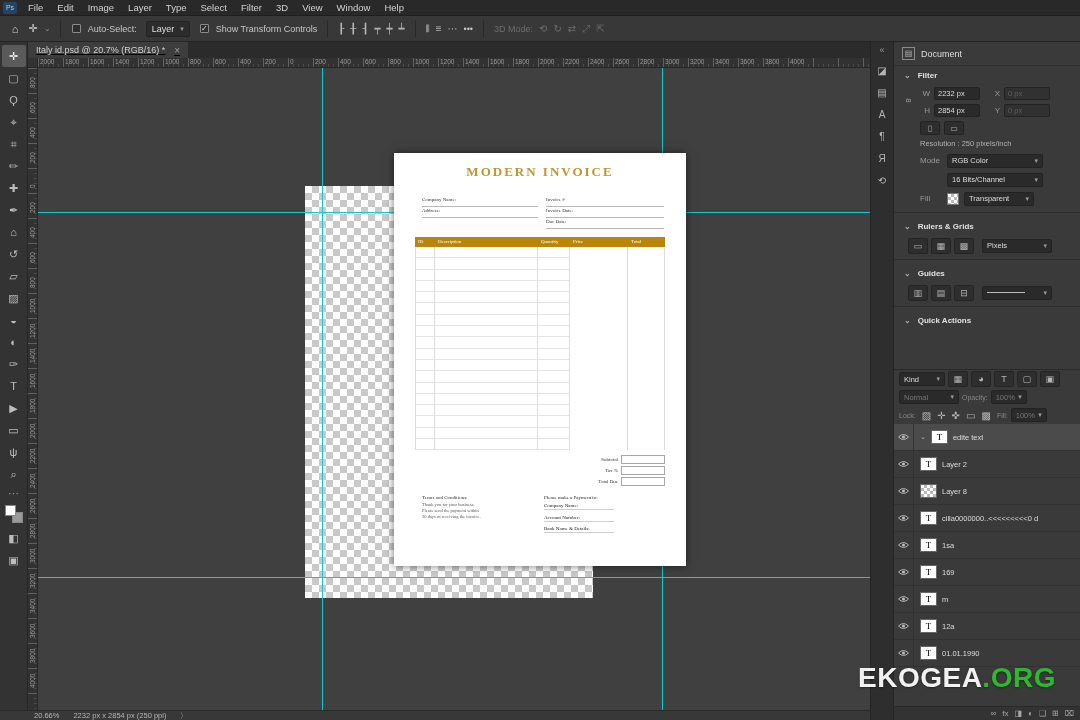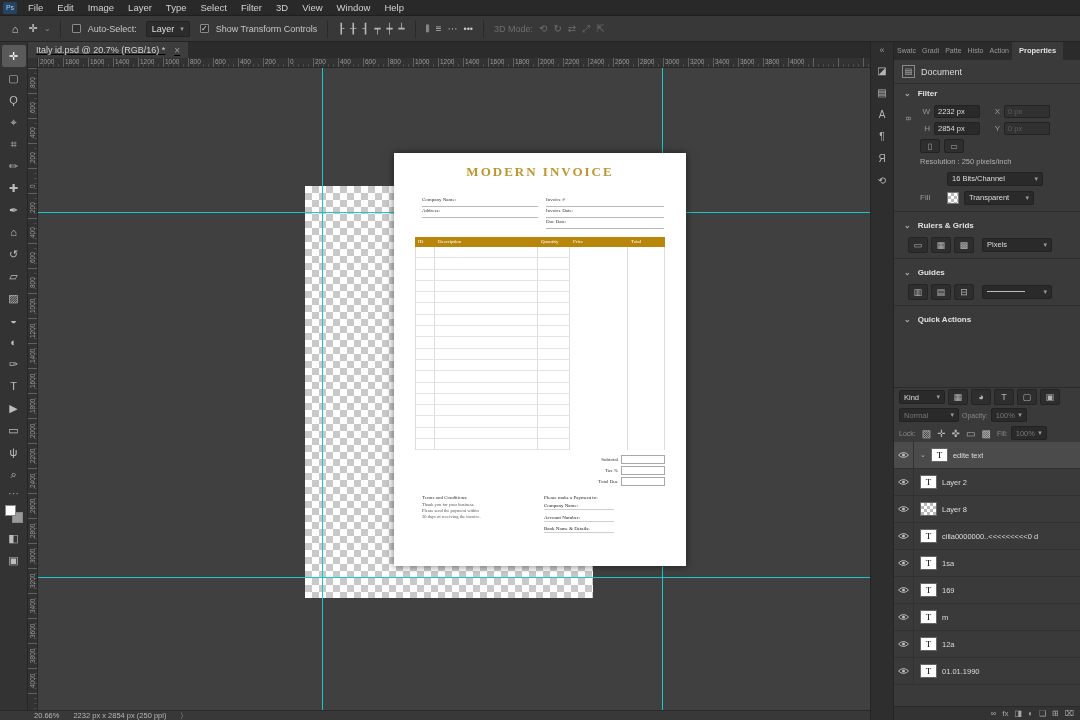--- a/index.html
+++ b/index.html
@@ -506,30 +506,20 @@
       <div class="strip-collapse">«</div>
       <div class="strip-ic">◪</div>
       <div class="strip-ic">▤</div>
       <div class="strip-ic">A</div>
       <div class="strip-ic">¶</div>
       <div class="strip-ic">Я</div>
       <div class="strip-ic">⟲</div>
     </div>
 
   <div class="right-panels">
-    <div class="rp-tabs">
-      <div class="rp-small" id="rp-small-tabs">
-          <span class="rp-tab">Swatc</span>
-          <span class="rp-tab">Gradi</span>
-          <span class="rp-tab">Patte</span>
-          <span class="rp-tab">Histo</span>
-          <span class="rp-tab">Action</span>
-        </div>
-      <div class="rp-tab active">Properties</div>
-    </div>
 
     <div class="props">
       <div class="prop-doc">
         <span class="doc-ic">▤</span>
         <span>Document</span>
       </div>
       <div class="section-h">
         <span class="chev">⌄</span>
         <span>Filter</span>
       </div>
@@ -547,20 +537,27 @@
           <span class="dlab ml6">Y</span>
           <span class="field dim">0 px</span>
         </div>
       </div>
       <div class="orient-row">
         <span class="ibtn">▯</span>
         <span class="ibtn">▭</span>
       </div>
       <div class="res-text">Resolution : 250 pixels/inch</div>
       <div class="modrow">
+        <span class="w24">Mode</span>
+        <span class="select">
+            <span>RGB Color</span>
+            <span class="dd">▾</span>
+          </span>
+      </div>
+      <div class="modrow">
         <span class="w24"></span>
         <span class="select">
             <span>16 Bits/Channel</span>
             <span class="dd">▾</span>
           </span>
       </div>
       <div class="modrow">
         <span class="w24">Fill</span>
         <span class="fill-chip"></span>
         <span class="select s70">
@@ -770,14 +767,17 @@
         <span>⌧</span>
       </div>
   </div>
 
   <div class="statusbar">
     <span>20.66%</span>
     <span>2232 px x 2854 px (250 ppi)</span>
     <span class="dim2">⟩</span>
   </div>
 
+  <div class="watermark">
+    <span class="wm-brand">EKOGEA</span><span class="wm-tld">.ORG</span>
+  </div>
 
 </div>
 
 </body></html>

